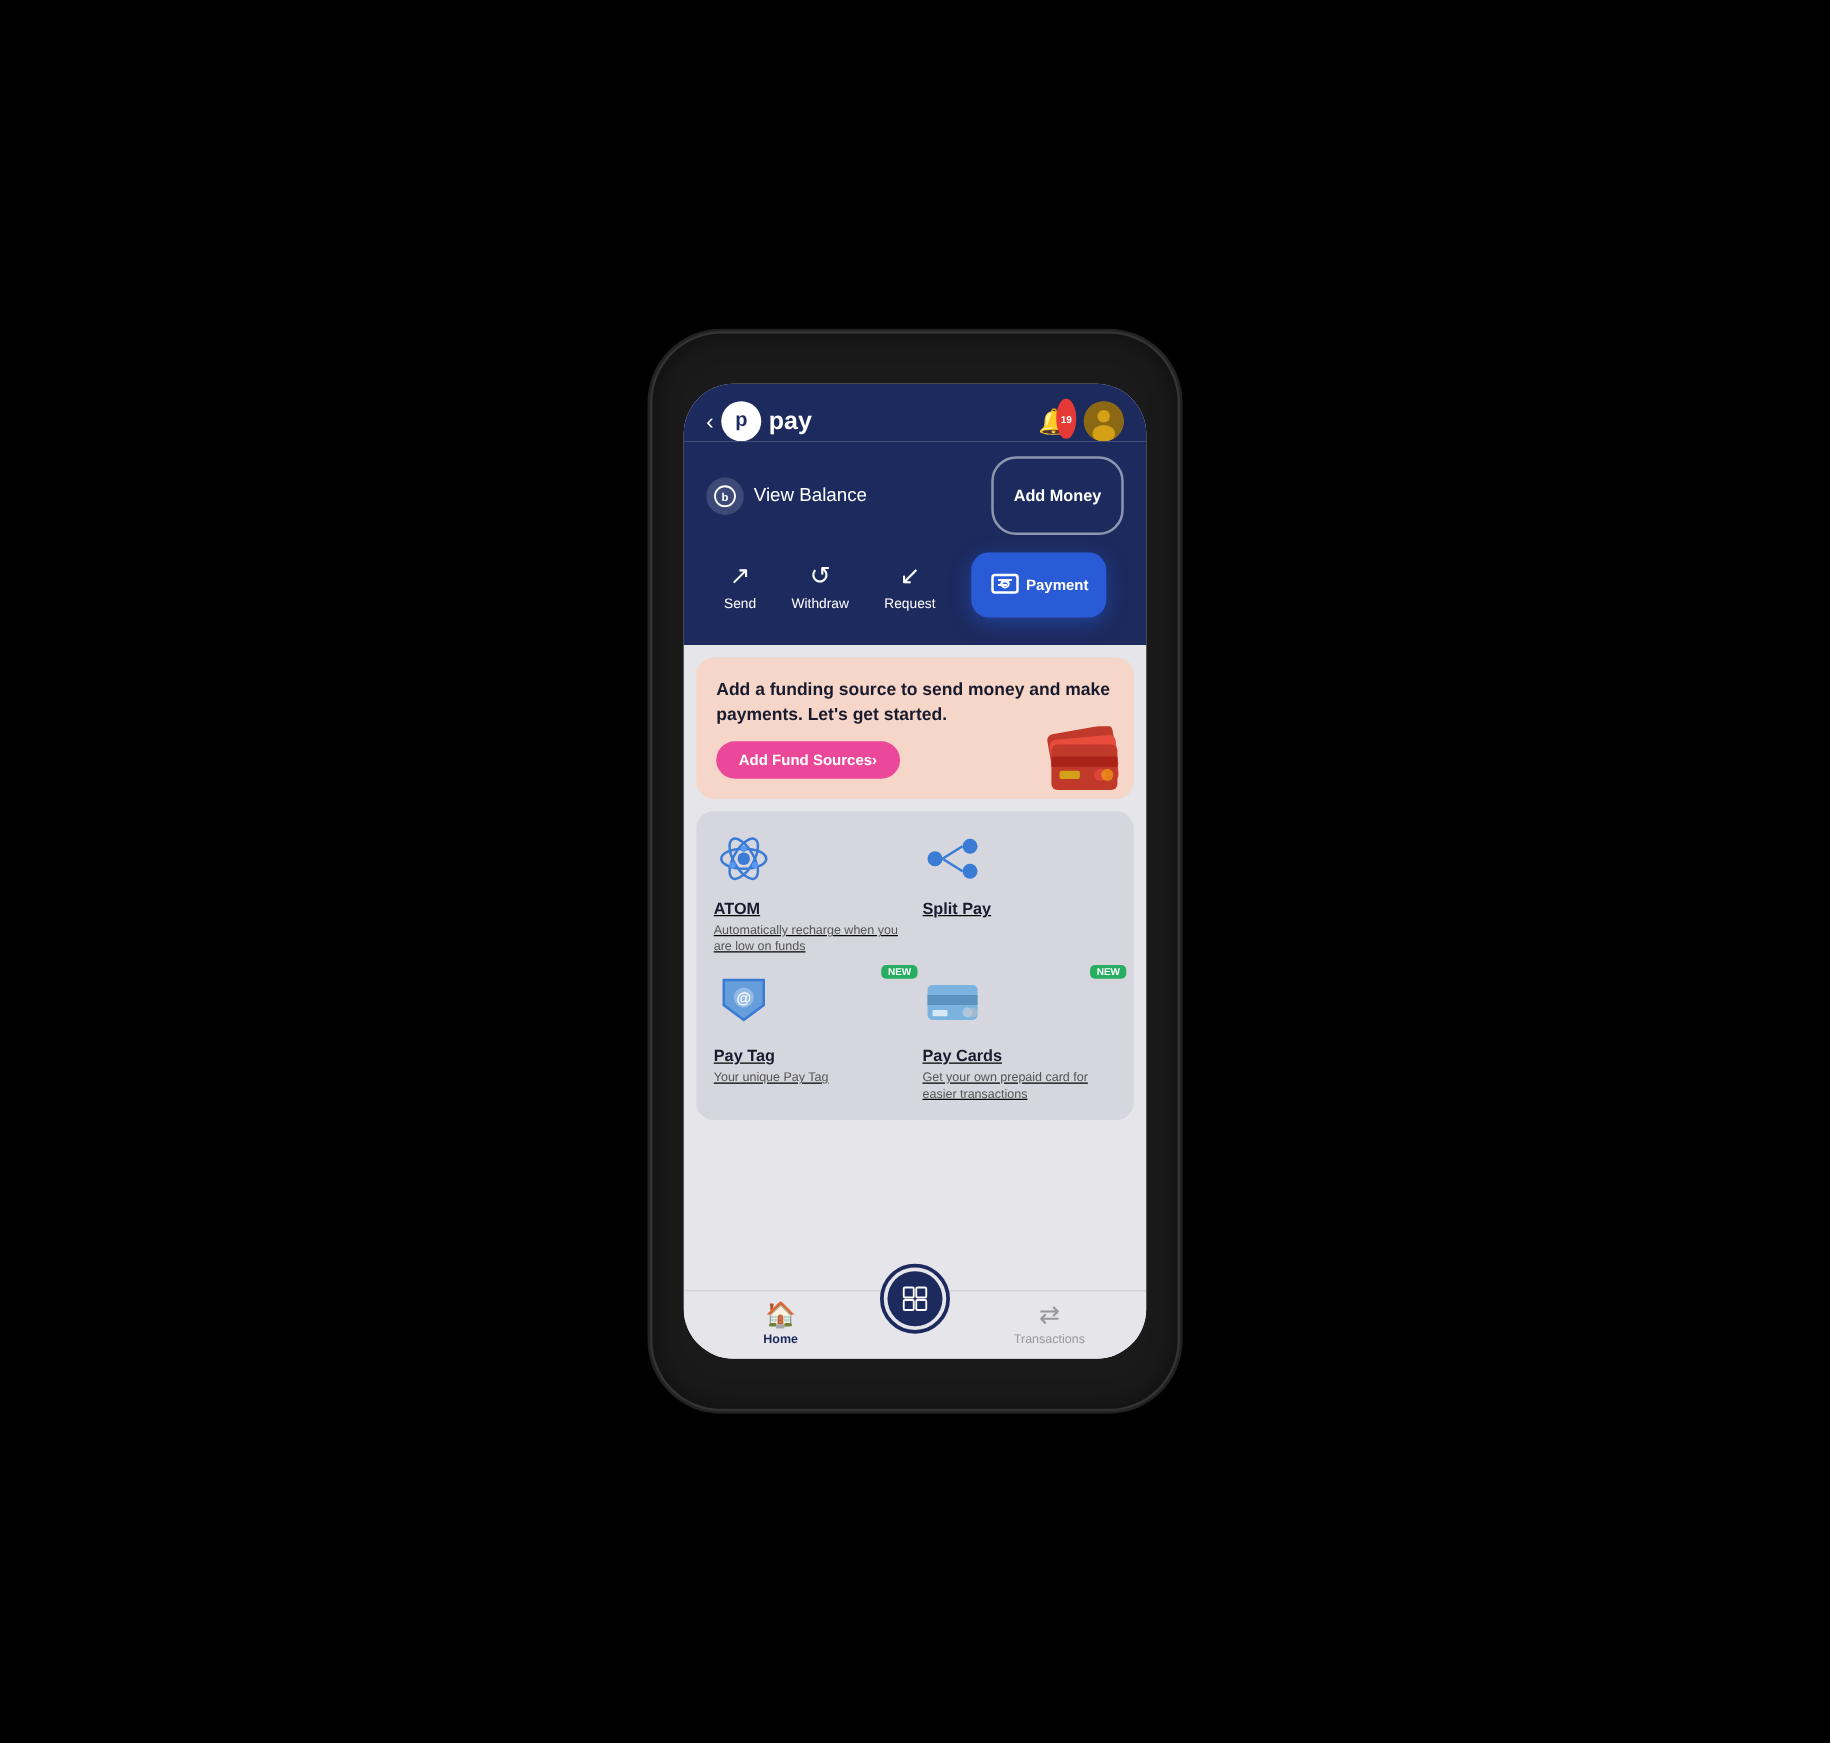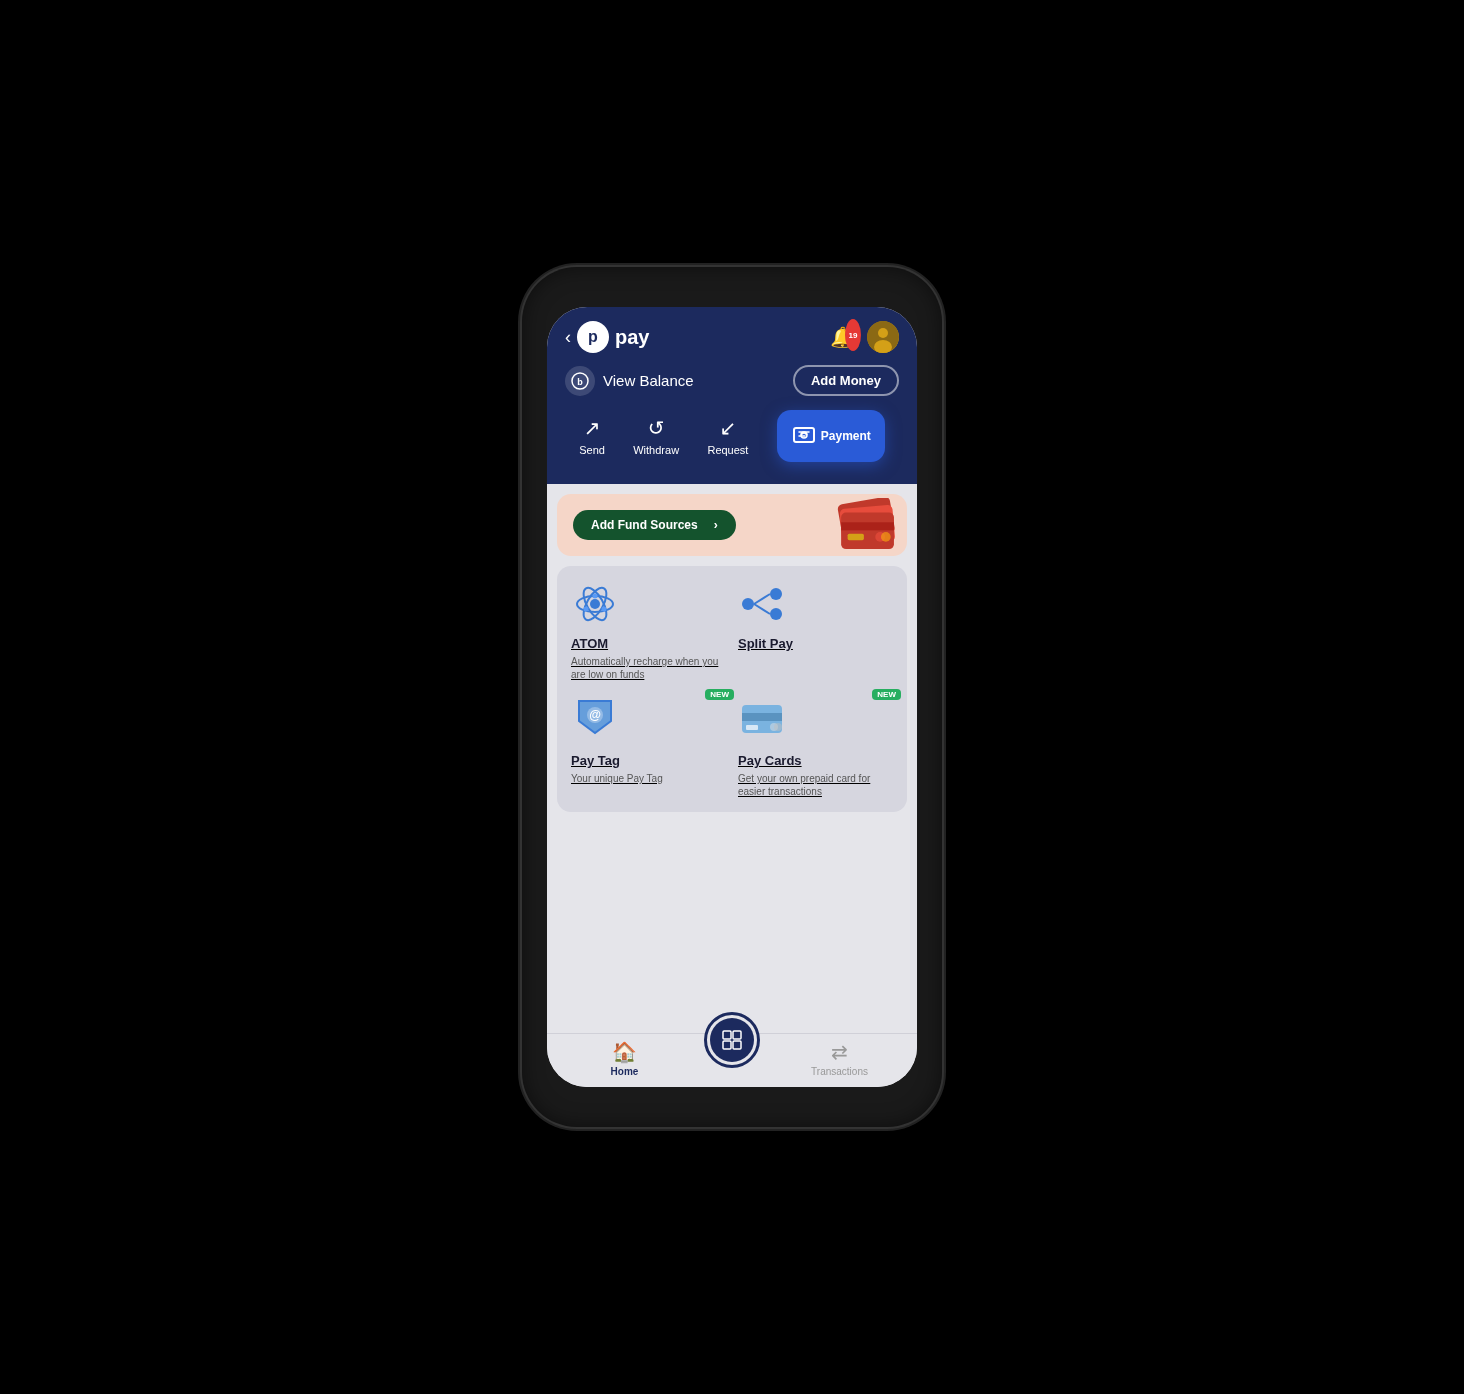--- a/index.html
+++ b/index.html
@@ -139,21 +139,21 @@
     .view-balance-btn {
       color: #fff;
       font-size: 15px;
       font-weight: 400;
     }
     .add-money-btn {
       margin-left: auto;
       background: transparent;
       border: 2px solid rgba(255,255,255,0.5);
       color: #fff;
-      padding: 6px 16px;
+      padding: 22px 16px;
       border-radius: 20px;
       font-size: 13px;
       font-weight: 600;
       cursor: pointer;
     }
     
     .action-row {
       display: flex;
       align-items: center;
       justify-content: space-around;
@@ -219,31 +219,31 @@
       flex: 1;
     }
     .funding-title {
       font-size: 14px;
       font-weight: 600;
       color: #1a1a2e;
       line-height: 1.4;
       margin-bottom: 12px;
     }
     .add-fund-btn {
-      background: #14532d;
+      background: #ec4899;
       color: #fff;
       border: none;
       border-radius: 20px;
       padding: 8px 18px;
       font-size: 12px;
       font-weight: 600;
       cursor: pointer;
       display: flex;
       align-items: flex-end;
-      gap: 16px;
+      gap: 0;
     }
     .card-image {
       position: absolute;
       right: 14px;
       bottom: 8px;
       width: 60px;
       height: 50px;
     }
     
     .credit-card-svg {
@@ -428,20 +428,21 @@
           </span>
           <span class="payment-label">Payment</span>
         </div>
       </div>
     </div>
 
     <div class="content">
 
       <div class="funding-card">
         <div class="funding-text">
+          <div class="funding-title">Add a funding source to send money and make payments. Let's get started.</div>
           <button class="add-fund-btn">
             <span>Add Fund Sources</span>
             <span>›</span>
           </button>
         </div>
         <div class="card-image">
           <svg class="credit-card-svg" viewBox="0 0 80 60" fill="none">
             <rect x="5" y="5" width="65" height="45" rx="6" fill="#c0392b" transform="rotate(-10 5 5)"></rect>
             <rect x="8" y="10" width="65" height="45" rx="6" fill="#e74c3c" transform="rotate(-5 8 10)"></rect>
             <rect x="10" y="14" width="65" height="45" rx="6" fill="#c0392b"></rect>

